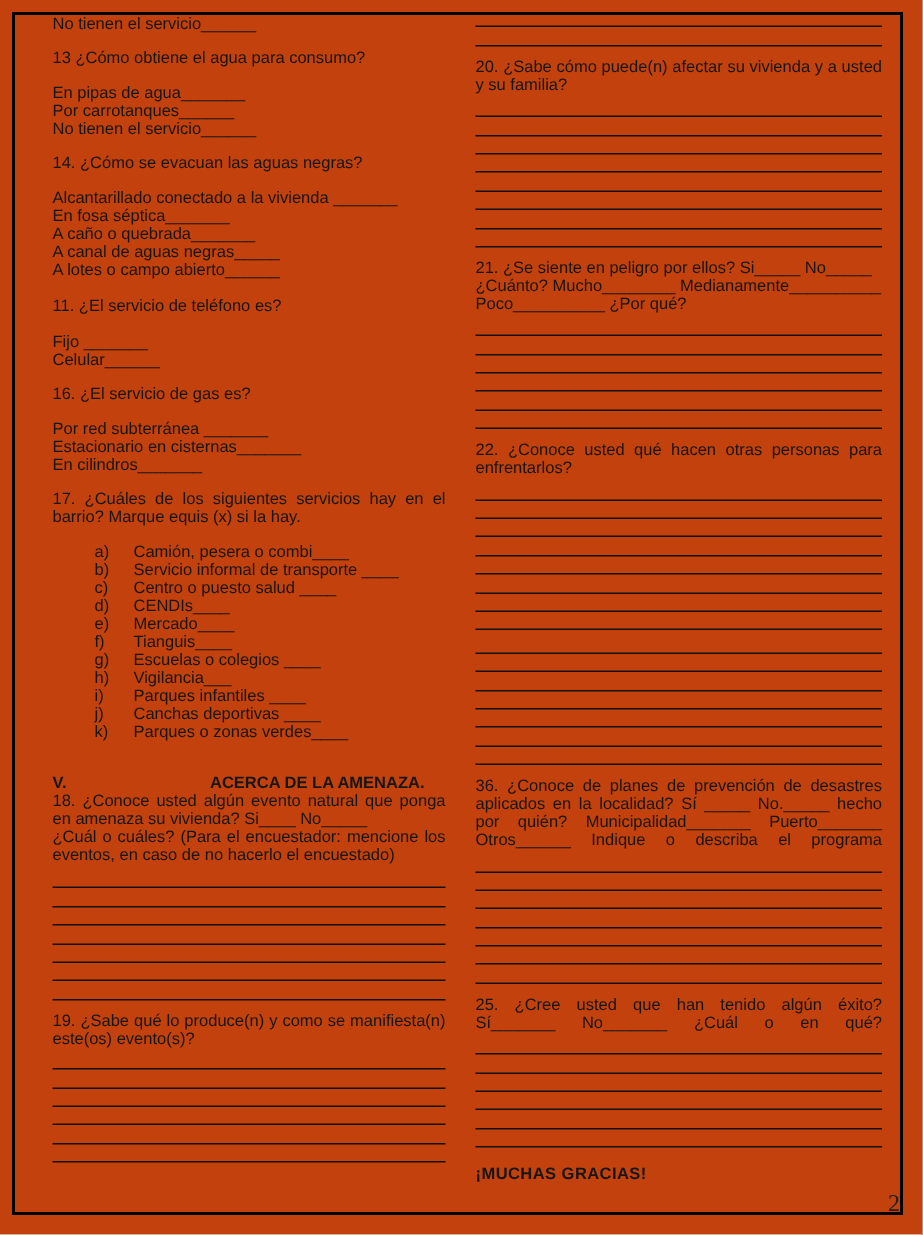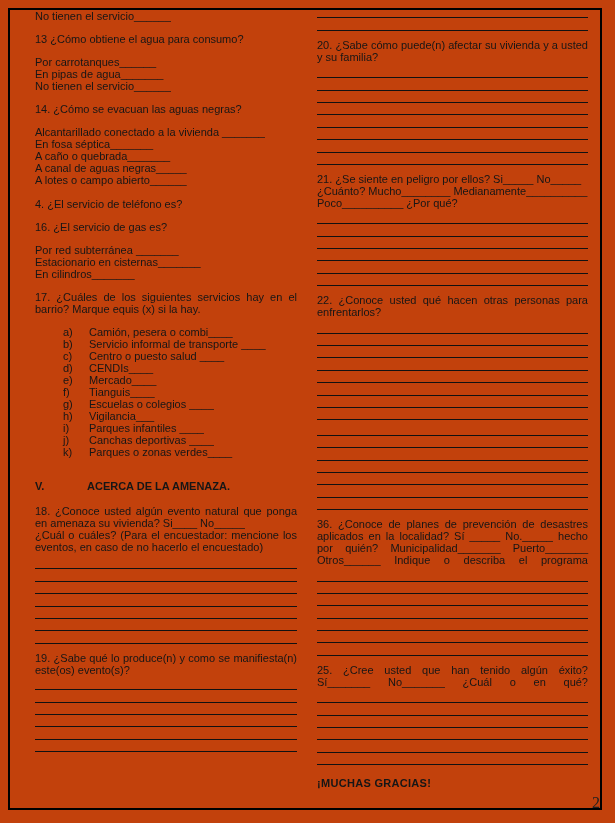--- a/index.html
+++ b/index.html
@@ -16,60 +16,64 @@
   .col.left  { left:35px; top:10px;  width:262px; }
   .col.right { left:317px; top:6px; width:271px; }
   .line { white-space:normal; }
   .q { }
   .justify { text-align:justify; }
   .justify-last { text-align:justify; text-align-last:justify; }
   .rules { }
   .rule { height:11.4px; border-bottom:1.5px solid #111; }
   .mt2{margin-top:2px;} .mt3{margin-top:3px;} .mt4{margin-top:4px;}
   .mt8{margin-top:8px;} .mt11{margin-top:11px;} .mt12{margin-top:12px;}
-  .mt13{margin-top:13px;} .mt22{margin-top:22px;}
+  .mt13{} .mt22{margin-top:22px;}
   .list { }
   .li { display:flex; padding-left:28px; }
   .li .letter { width:26px; flex-shrink:0; }
   .li .label { flex:1; }
   .section-heading { display:flex; font-weight:bold; }
   .section-heading .numeral { width:52px; flex-shrink:0; }
-  .section-heading .title { flex:1; text-align:left; padding-right:14px; }
+  .section-heading .title { flex:1; text-align:right; padding-right:14px; }
   .thanks { font-weight:bold; letter-spacing:0.3px; }
   .pageno {
     position:absolute; right:55px; bottom:14px;
     font-family:"Liberation Serif", serif; font-size:16px; color:#222;
   }
 </style>
 </head>
 <body>
 
 <div class="page">
   <div class="frame"></div>
 
   <div class="col left">
     <div class="line">No tienen el servicio______</div>
 
     <div class="q mt11">13 ¿Cómo obtiene el agua para consumo?</div>
     <div class="opts mt11">
+      <div class="line">En pipas de agua_______</div>
       <div class="line">Por carrotanques______</div>
-      <div class="line">En pipas de agua_______</div>
       <div class="line">No tienen el servicio______</div>
     </div>
 
     <div class="q mt11">14. ¿Cómo se evacuan las aguas negras?</div>
     <div class="opts mt11">
       <div class="line">Alcantarillado conectado a la vivienda _______</div>
       <div class="line">En fosa séptica_______</div>
       <div class="line">A caño o quebrada_______</div>
       <div class="line">A canal de aguas negras_____</div>
       <div class="line">A lotes o campo abierto______</div>
     </div>
 
-    <div class="q mt12">4. ¿El servicio de teléfono es?</div>
+    <div class="q mt12">11. ¿El servicio de teléfono es?</div>
+    <div class="opts mt12">
+      <div class="line">Fijo _______</div>
+      <div class="line">Celular______</div>
+    </div>
 
     <div class="q mt11">16. ¿El servicio de gas es?</div>
     <div class="opts mt11">
       <div class="line">Por red subterránea _______</div>
       <div class="line">Estacionario en cisternas_______</div>
       <div class="line">En cilindros_______</div>
     </div>
 
     <div class="q justify mt11">17. ¿Cuáles de los siguientes servicios hay en el barrio? Marque equis (x) si la hay.</div>
     <div class="list mt11">

